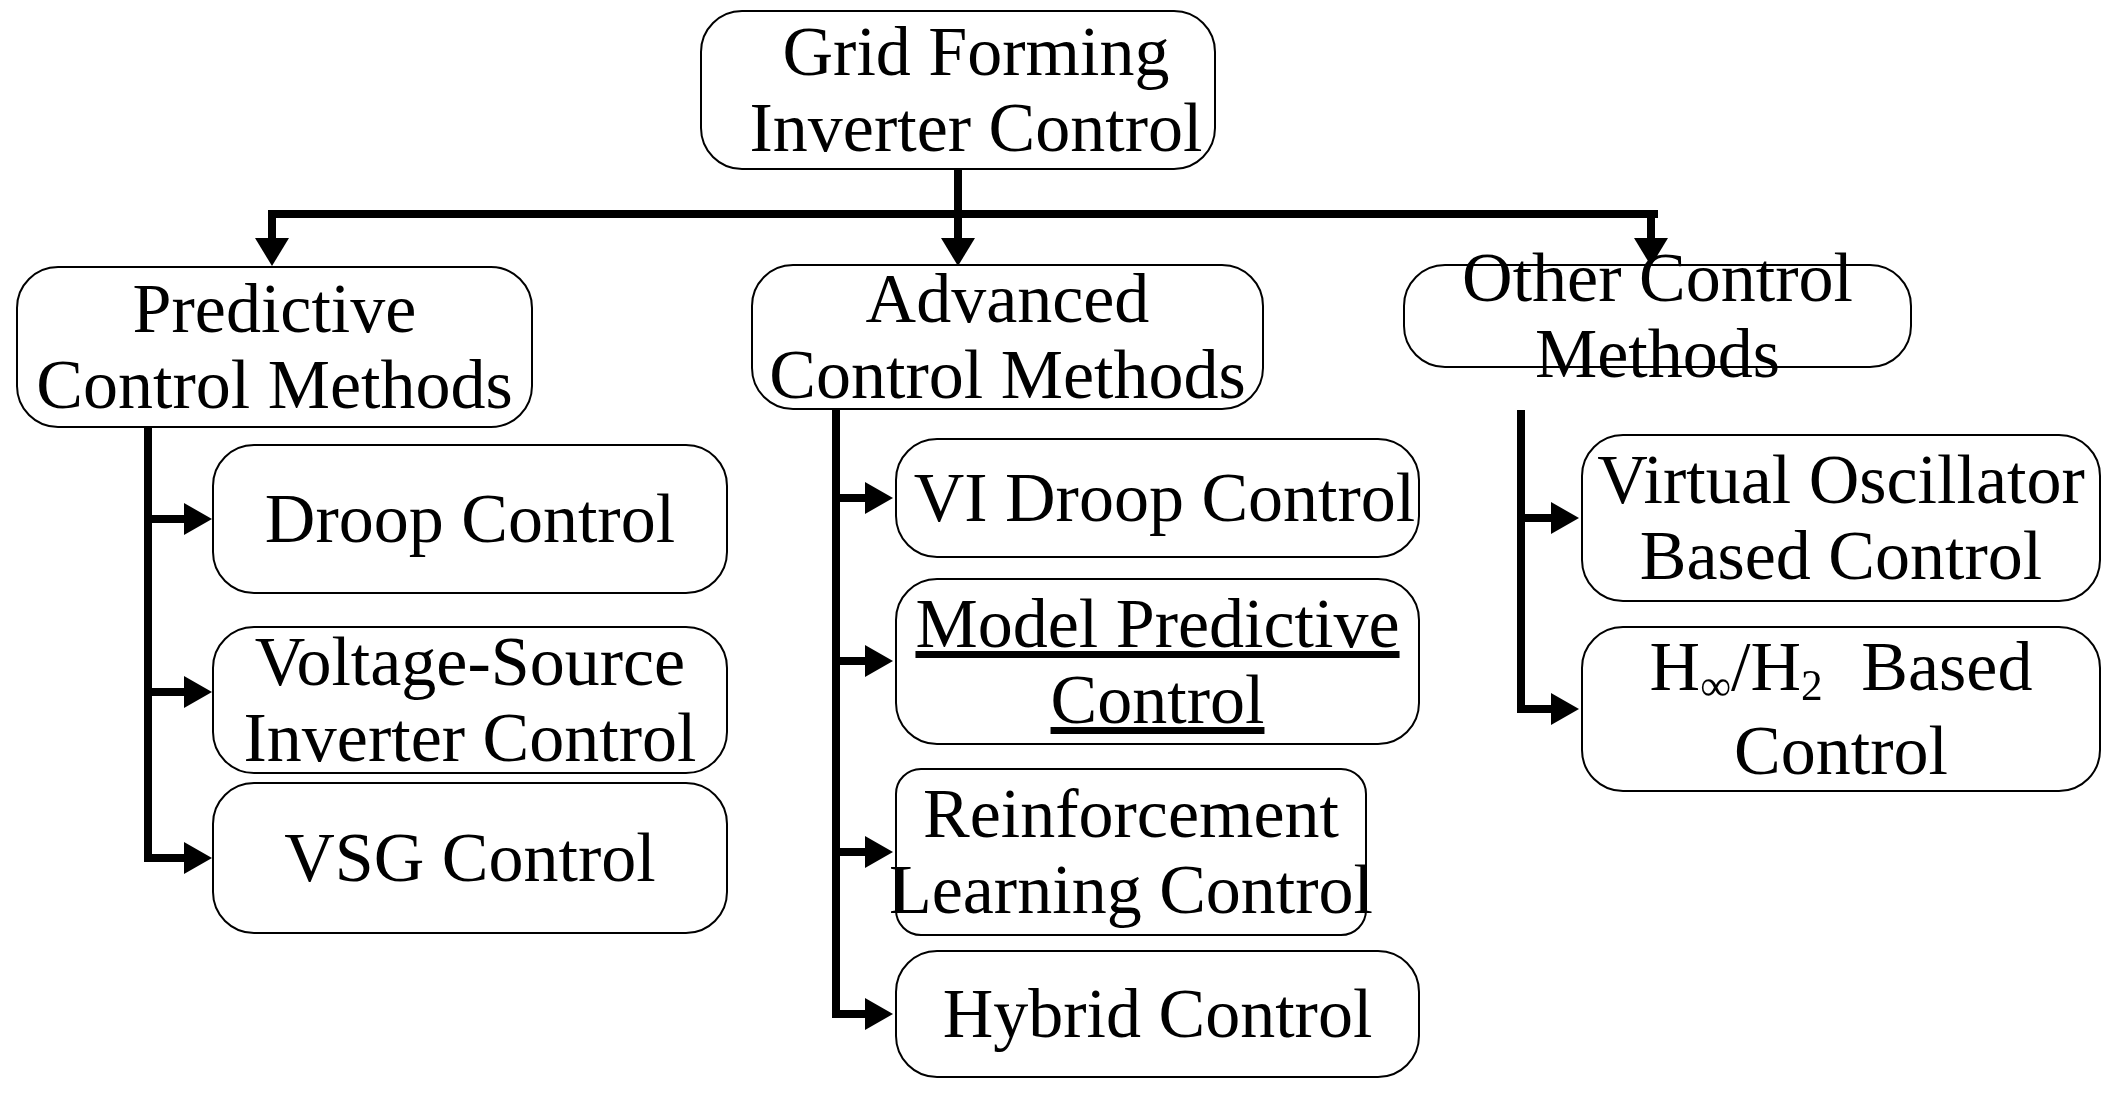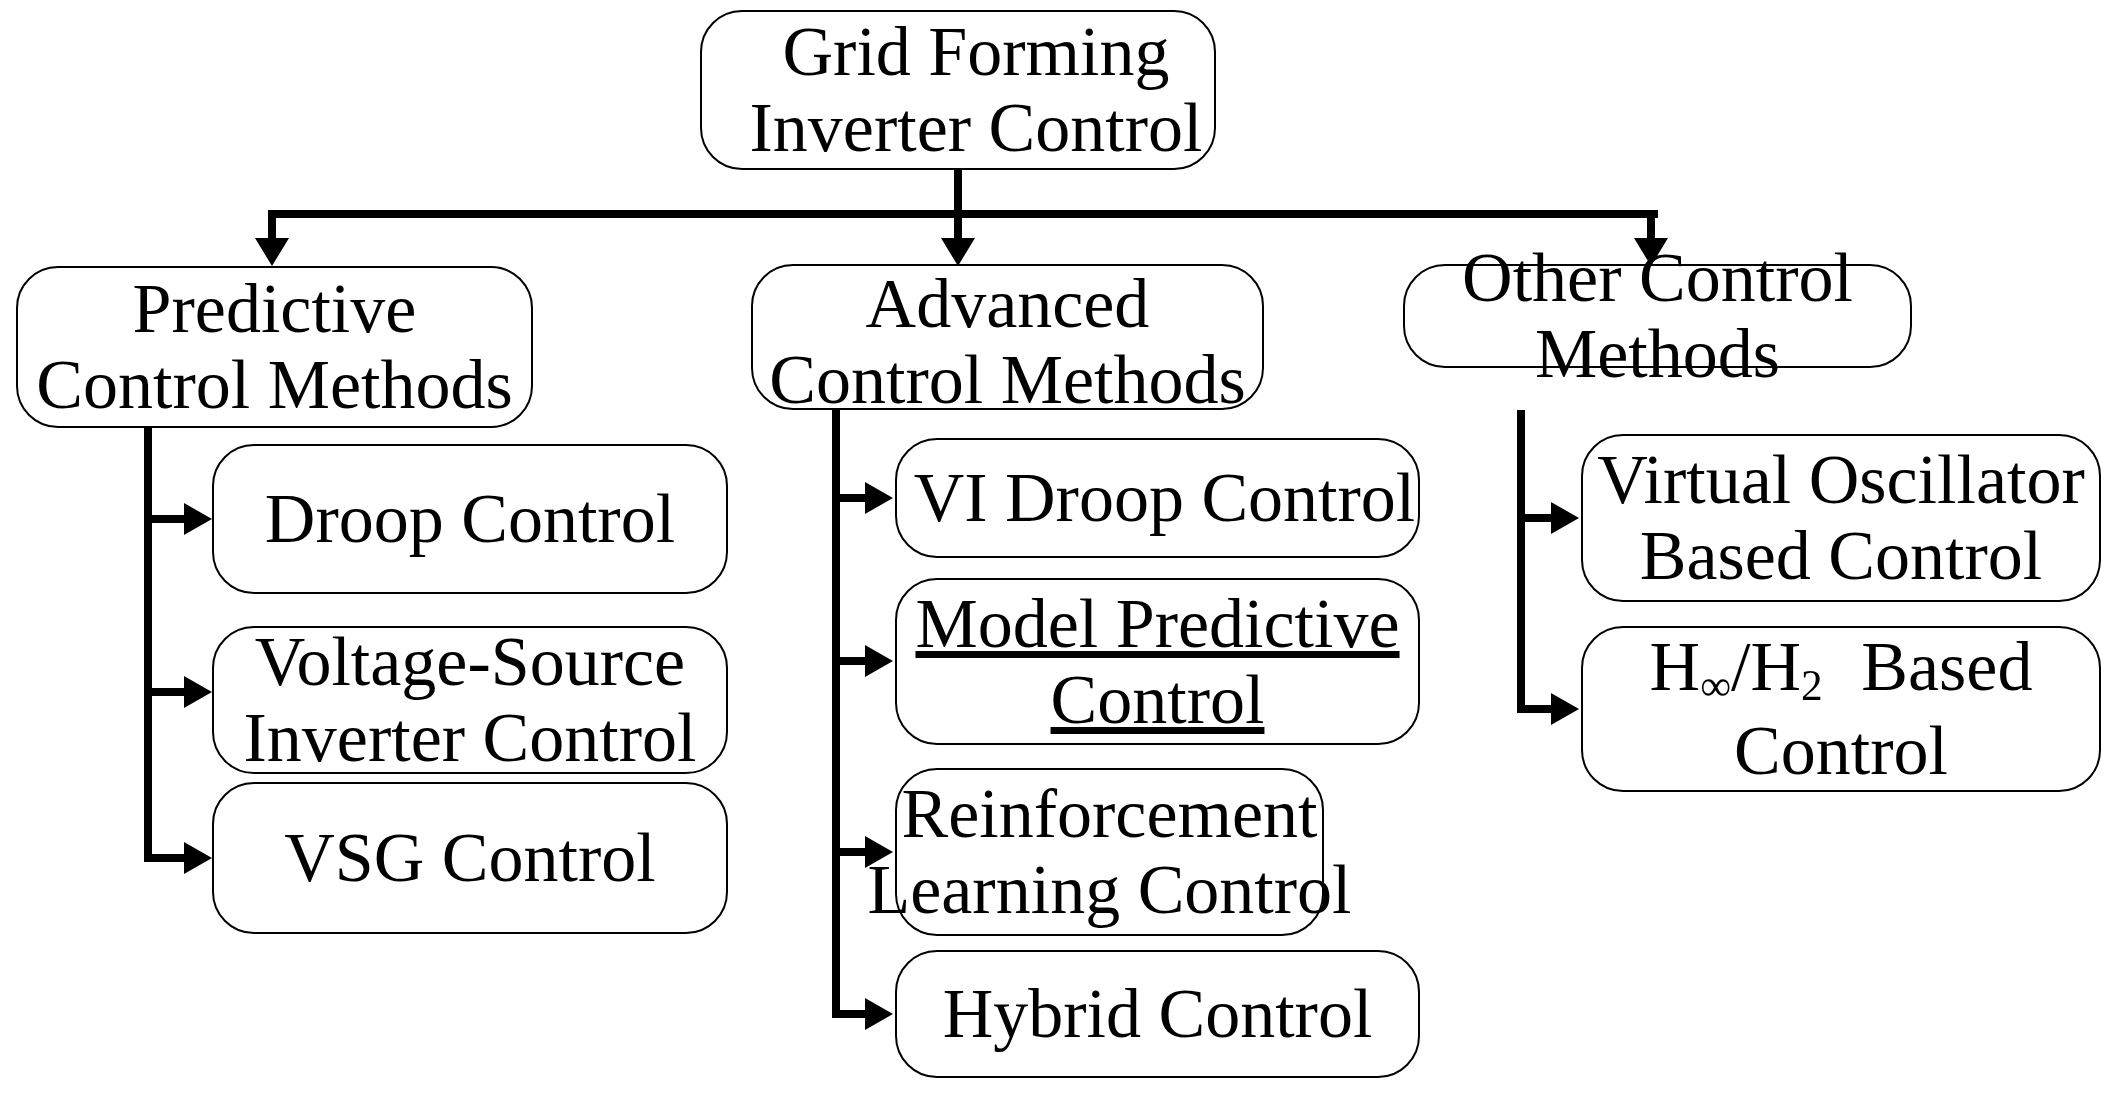--- a/index.html
+++ b/index.html
@@ -64,21 +64,21 @@
   <div class="arr-down" style="left:941px; top:238px;"></div>
 
   <div class="vline" style="left:1647px; top:210px; width:8px; height:30px;"></div>
   <div class="arr-down" style="left:1634px; top:238px;"></div>
 
   <div class="node" style="left:16px; top:266px; width:517px; height:162px;">
     <span>Predictive</span>
     <span>Control Methods</span>
   </div>
 
-  <div class="node" style="left:751px; top:264px; width:513px; height:146px;justify-content:space-between;">
+  <div class="node" style="left:751px; top:264px; width:513px; height:146px;">
     <span>Advanced</span>
     <span>Control Methods</span>
   </div>
 
   <div class="node" style="left:1403px; top:264px; width:509px; height:104px;">
     <span>Other Control</span>
     <span>Methods</span>
   </div>
 
   <div class="vline" style="left:144px; top:428px; width:8px; height:434px;"></div>
@@ -121,21 +121,21 @@
 
   <div class="node" style="left:895px; top:438px; width:525px; height:120px;padding-left:14px;">
     <span>VI Droop Control</span>
   </div>
 
   <div class="node" style="left:895px; top:578px; width:525px; height:167px;text-decoration:underline;">
     <span>Model Predictive</span>
     <span>Control</span>
   </div>
 
-  <div class="node" style="left:895px; top:768px; width:429px; height:168px;">
+  <div class="node" style="left:895px; top:768px; width:472px; height:168px;border-radius:26px;">
     <span>Reinforcement</span>
     <span>Learning Control</span>
   </div>
 
   <div class="node" style="left:895px; top:950px; width:525px; height:128px;">
     <span>Hybrid Control</span>
   </div>
 
   <div class="vline" style="left:1517px; top:410px; width:8px; height:303px;"></div>
 

